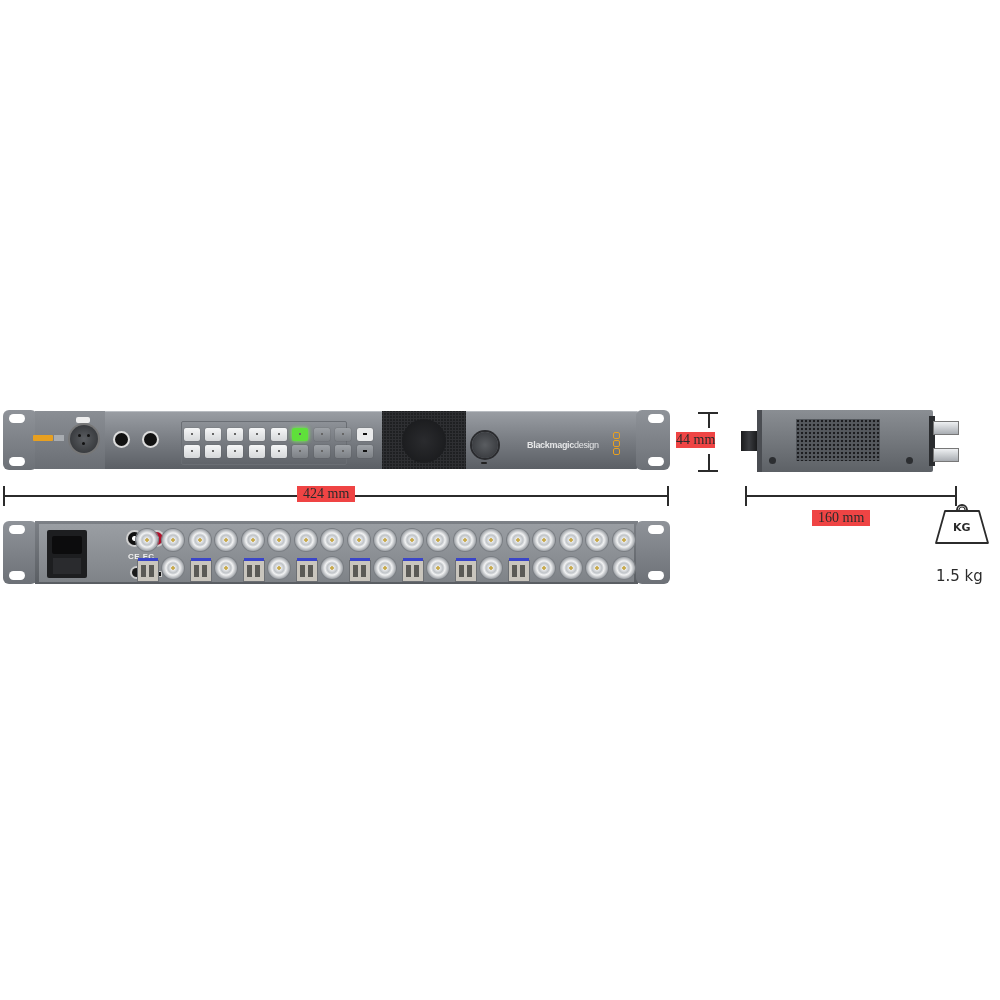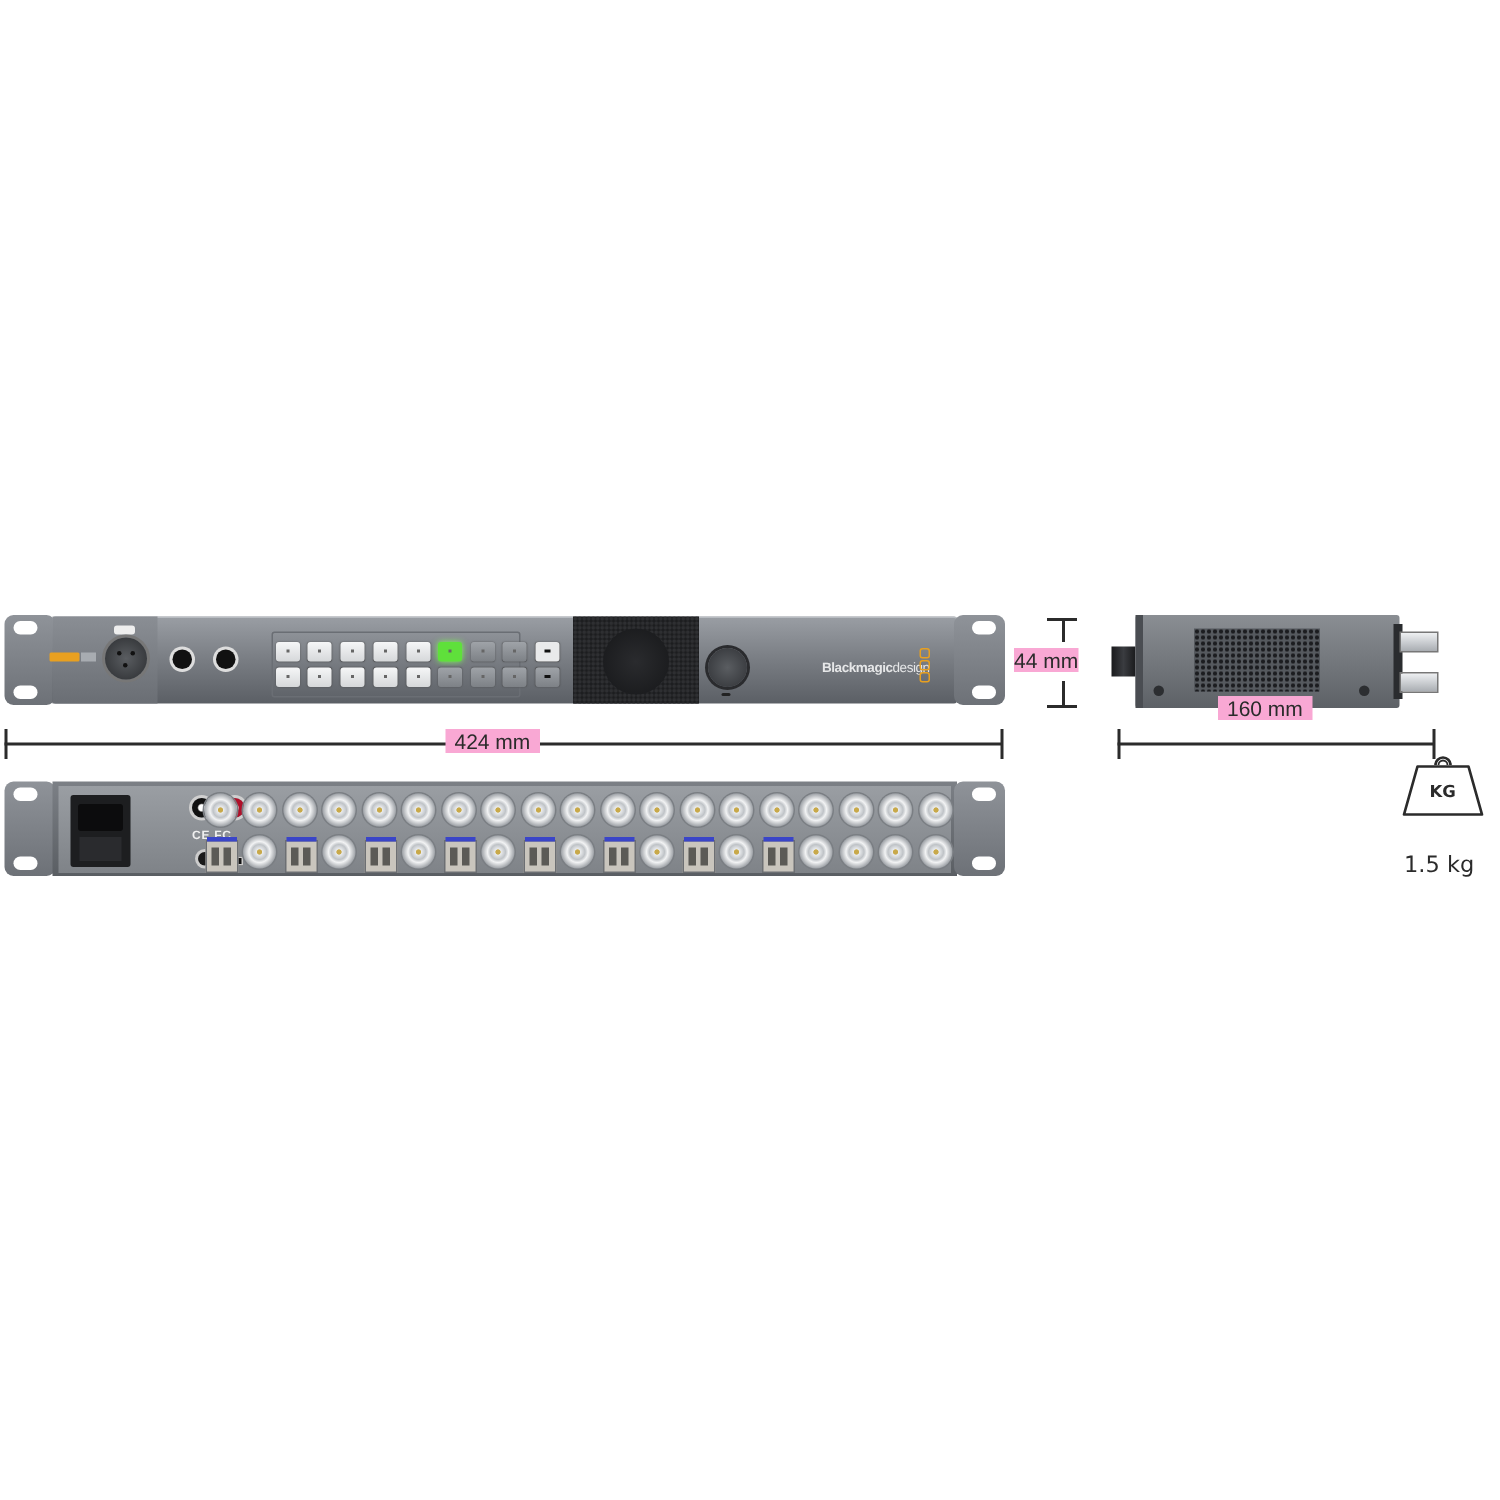--- a/index.html
+++ b/index.html
@@ -23,29 +23,29 @@
   .btn-frame { position:absolute; left:146px; top:10px; width:164px; height:42px; border:1px solid #6a6e74; border-radius:2px; }
   .btn { position:absolute; width:16px; height:13px; border-radius:2px; background:linear-gradient(#f5f6f7,#d6d8da); box-shadow:0 0 1px #444; }
   .btn.dark { background:linear-gradient(#9fa3a8,#7d8186); }
   .btn.green { background:#5fe03b; box-shadow:0 0 4px #7cff55; }
   .btn.black { background:#e9eaeb; }
   .btn .dot { position:absolute; left:7px; top:5px; width:2px; height:2px; background:#666; }
   .speaker { position:absolute; left:347px; top:0px; width:84px; height:58px; background:#1c1d1f; background-image:radial-gradient(#2e2f32 1px, transparent 1.5px); background-size:3px 3px; }
   .speaker-cone { position:absolute; left:20px; top:8px; width:44px; height:44px; border-radius:50%; background:radial-gradient(#2a2b2e,#161719); }
   .knob { position:absolute; left:437px; top:21px; width:26px; height:26px; border-radius:50%; background:radial-gradient(#5a5d61,#303236); box-shadow:0 0 0 2px #2a2b2e; }
   .knob-led { position:absolute; left:446px; top:51px; width:6px; height:2px; background:#222; border-radius:1px; }
-  .bmd-logo { position:absolute; left:513px; top:29px; font-size:9px; color:#e6e7e8; letter-spacing:-0.3px; }
+  .bmd-logo { position:absolute; left:492px; top:29px; font-size:9px; color:#e6e7e8; letter-spacing:-0.3px; }
   .bmd-logo b { font-weight:bold; }
   .bmd-squares { position:absolute; left:578px; top:21px; }
   .bmd-squares span { display:block; width:5px; height:5px; border:1.5px solid #e8a020; border-radius:2px; margin-bottom:1px; }
 
   
   .hline { position:absolute; height:1.5px; background:#2b2b2b; }
   .vline { position:absolute; width:1.5px; background:#2b2b2b; }
-  .dim-label { position:absolute; font-family:Liberation Sans, sans-serif; font-size:14px; color:#2b2b2b; background:#f9a8d4; padding:0 6px; }
+  .dim-label { position:absolute; font-family:Liberation Serif, serif; font-size:14px; color:#2b2b2b; background:#ef4444; padding:0 6px; }
 
   
   .side { left:741px; top:410px; width:222px; height:62px; }
   .side-body { position:absolute; left:16px; top:0; width:176px; height:62px; background:linear-gradient(#8a8e93,#5d6166); border-radius:2px; }
   .side-front { position:absolute; left:16px; top:0; width:5px; height:62px; background:#4a4d52; }
   .side-knob { position:absolute; left:0; top:21px; width:16px; height:20px; background:linear-gradient(90deg,#1a1b1d,#3a3c40,#1a1b1d); }
   .vent { position:absolute; left:55px; top:9px; width:84px; height:42px; background-color:#55595e; background-image:radial-gradient(#1c1d20 1.2px, transparent 1.6px); background-size:4px 4px; }
   .screw { position:absolute; top:47px; width:7px; height:7px; border-radius:50%; background:#2c2e31; }
   .side-bnc { position:absolute; left:192px; width:24px; height:12px; background:linear-gradient(#eef0f2,#a9adb2); border:1px solid #777; }
   .side-bnc-back { position:absolute; left:188px; top:6px; width:6px; height:50px; background:#2a2c2f; }
@@ -195,21 +195,21 @@
   <div class="screw" style="left:165px;"></div>
   <div class="side-bnc-back"></div>
   <div class="side-bnc" style="top:11px;"></div>
   <div class="side-bnc" style="top:38px;"></div>
 </div>
 
 <div>
   <div class="vline" style="left:745px;top:486px;height:20px;"></div>
   <div class="hline" style="left:745px;top:495px;width:211px;"></div>
   <div class="vline" style="left:955px;top:486px;height:20px;"></div>
-  <div class="dim-label" style="left:812px;top:464px;">160 mm</div>
+  <div class="dim-label" style="left:812px;top:510px;">160 mm</div>
 </div>
 
 <div class="abs weight">
   <svg width="58" height="48" viewBox="0 0 58 48">
     <path d="M24 11 a5 5 0 0 1 10 0" fill="none" stroke="#2b2b2b" stroke-width="1.8"></path>
     <path d="M26 11 a3 3 0 0 1 6 0" fill="none" stroke="#2b2b2b" stroke-width="1.2"></path>
     <path d="M12 12 L46 12 L55 44 L3 44 Z" fill="none" stroke="#2b2b2b" stroke-width="1.8" stroke-linejoin="round"></path>
   </svg>
   <div class="weight-label">KG</div>
 </div>

